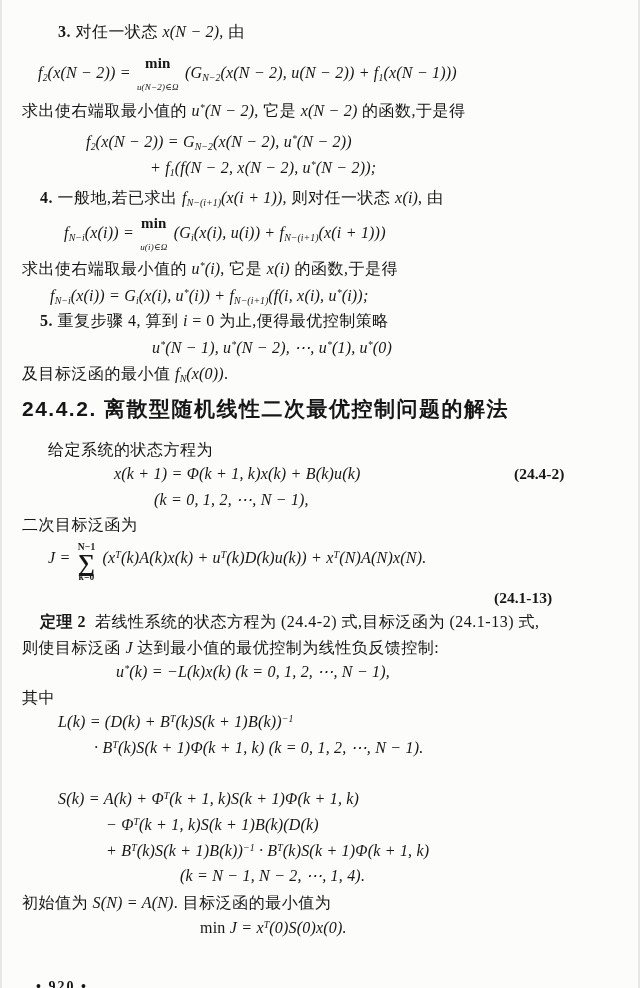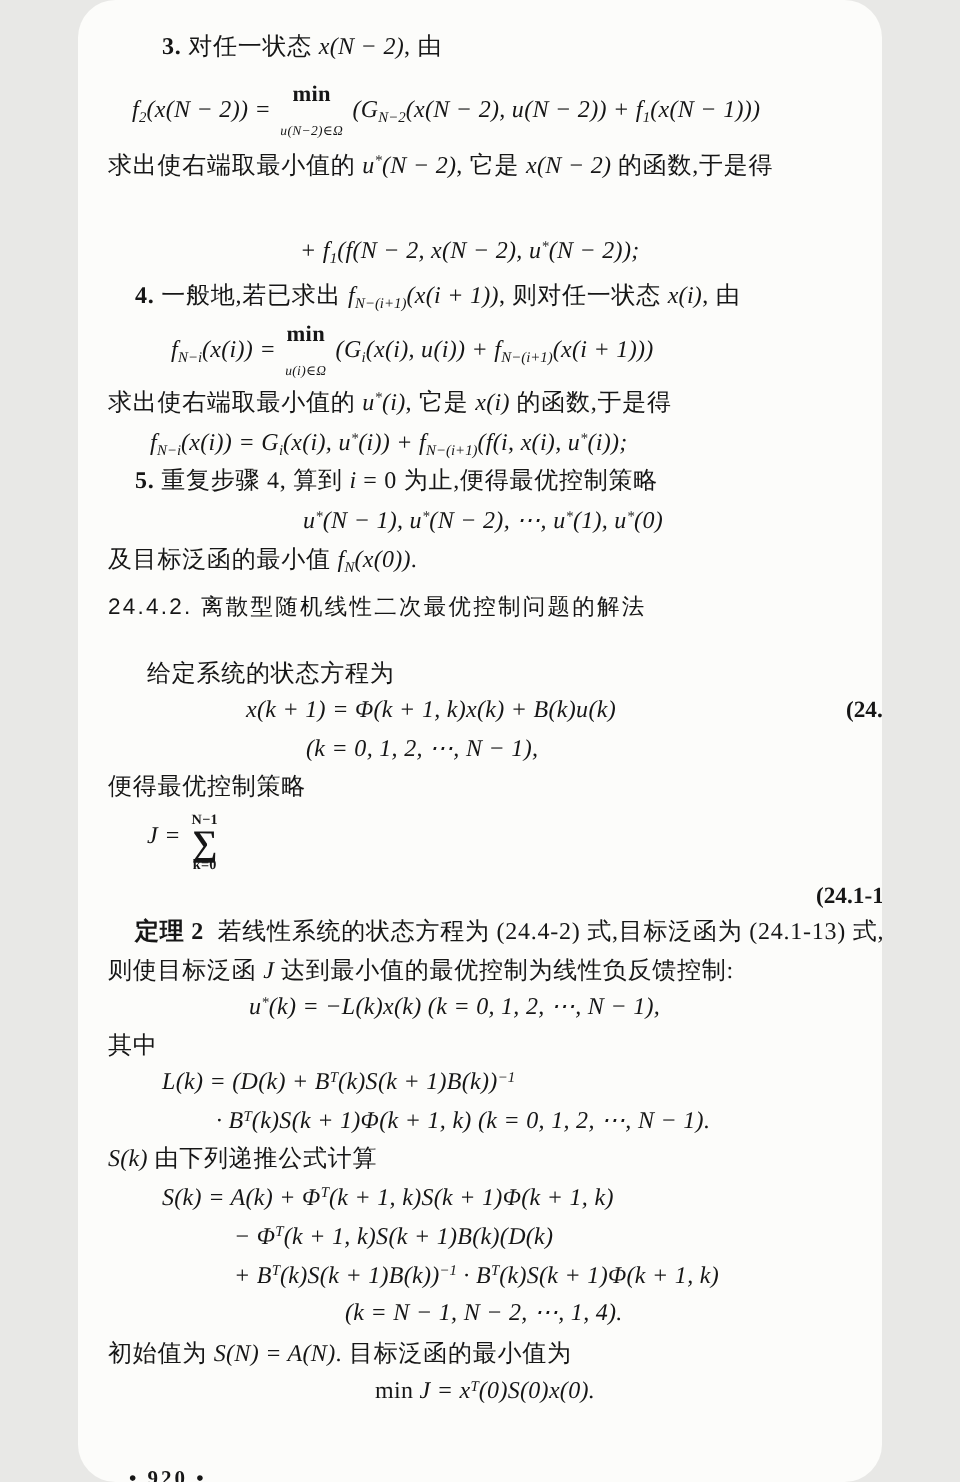--- a/index.html
+++ b/index.html
@@ -1,22 +1,21 @@
 <!DOCTYPE html>
 <html style="--paper: #fcfcfa; --ink: #161616;"><head>
 <meta charset="utf-8">
 <style>
   :root { --paper:#fcfcfa; --ink:#161616; }
   * { box-sizing:border-box; }
   html,body { margin:0; padding:0; background:#e8e8e6; }
   .page {
-    position:relative; width:536px; height:988px; margin:0 auto;
+    position:relative; width:636px; height:988px; margin:0 auto;
     background:var(--paper); color:var(--ink); overflow:hidden;
     font-family:"Liberation Serif","DejaVu Serif",serif;
-    border-radius:25px;
   }
   .line { position:absolute; white-space:nowrap; line-height:1.25; }
   
   .cn { font-size:16px; letter-spacing:0.5px; }
   .cn b { font-weight:700; }
   
   .im, .fm { font-style:italic; font-family:"Liberation Serif","DejaVu Serif",serif; }
   .fm { font-size:16px; letter-spacing:0.2px; }
   .im { font-size:16px; letter-spacing:0.2px; }
   sub, sup { font-size:62%; letter-spacing:0; }
@@ -25,22 +24,22 @@
   .up { font-style:normal; }
   
   .mstk { display:inline-block; text-align:center; vertical-align:-12px; line-height:1; margin:0 2px; }
   .mstk .mop { display:block; font-style:normal; font-weight:700; font-size:15px; }
   .mstk .msub { display:block; font-style:italic; font-size:9px; margin-top:12px; }
   
   .sstk { display:inline-block; text-align:center; vertical-align:-17px; line-height:1; margin:0 3px; }
   .sstk .slim { display:block; font-style:normal; font-size:9.5px; font-weight:700;text-align:center; }
   .sstk .ssig { display:block; font-style:normal; font-size:24px; line-height:0.85; font-weight:700; }
   
-  .heading { font-family:"Liberation Sans","DejaVu Sans",sans-serif; font-weight:400;
-             font-size:15px; letter-spacing:1.5px; }
+  .heading { font-family:"Liberation Sans","DejaVu Sans",sans-serif; font-weight:700;
+             font-size:21px; letter-spacing:1.5px; }
   .tag { font-style:normal; font-size:15.5px; font-weight:700; }
   .pagenum { font-size:14px; font-weight:700; letter-spacing:2px;margin-top:26px; }
   
   .n0{top:22px;left:56px} .n1{top:56px;left:36px} .n2{top:101px;left:20px}
   .n3{top:132px;left:84px} .n4{top:158px;left:148px} .n5{top:188px;left:38px}
   .n6{top:216px;left:62px} .n7{top:259px;left:20px} .n8{top:286px;left:48px}
   .n9{top:311px;left:38px} .n10{top:338px;left:150px} .n11{top:364px;left:20px}
   .n12{top:396px;left:20px} .n13{top:440px;left:46px} .n14{top:464px;left:112px}
   .n15{top:464px;left:512px} .n16{top:490px;left:152px} .n17{top:515px;left:20px}
   .n18{top:543px;left:46px} .n19{top:588px;left:492px} .n20{top:612px;left:38px}
@@ -50,43 +49,43 @@
   .n30{top:866px;left:178px} .n31{top:893px;left:20px} .n32{top:918px;left:198px}
   .n33{top:952px;left:34px}
 </style>
 </head>
 <body>
 
 <div class="page">
   <div class="line cn n0"><b>3.</b> 对任一状态 <span class="im">x(N − 2)</span>, 由</div>
   <div class="line fm n1"><span class="im">f<sub>2</sub>(x(N − 2)) = </span><span class="mstk"><span class="mop">min</span><span class="msub">u(N−2)∈Ω</span></span><span class="im"> (G<sub>N−2</sub>(x(N − 2), u(N − 2)) + f<sub>1</sub>(x(N − 1)))</span></div>
   <div class="line cn n2">求出使右端取最小值的 <span class="im">u<sup>*</sup>(N − 2)</span>, 它是 <span class="im">x(N − 2)</span> 的函数,于是得</div>
+  <div class="line fm n3">f<sub>2</sub>(x(N − 2)) = G<sub>N−2</sub>(x(N − 2), u<sup>*</sup>(N − 2))</div>
   <div class="line fm n4">+ f<sub>1</sub>(f(N − 2, x(N − 2), u<sup>*</sup>(N − 2));</div>
   <div class="line cn n5"><b>4.</b> 一般地,若已求出 <span class="im">f<sub>N−(i+1)</sub>(x(i + 1))</span>, 则对任一状态 <span class="im">x(i)</span>, 由</div>
   <div class="line fm n6"><span class="im">f<sub>N−i</sub>(x(i)) = </span><span class="mstk"><span class="mop">min</span><span class="msub">u(i)∈Ω</span></span><span class="im"> (G<sub>i</sub>(x(i), u(i)) + f<sub>N−(i+1)</sub>(x(i + 1)))</span></div>
   <div class="line cn n7">求出使右端取最小值的 <span class="im">u<sup>*</sup>(i)</span>, 它是 <span class="im">x(i)</span> 的函数,于是得</div>
   <div class="line fm n8">f<sub>N−i</sub>(x(i)) = G<sub>i</sub>(x(i), u<sup>*</sup>(i)) + f<sub>N−(i+1)</sub>(f(i, x(i), u<sup>*</sup>(i));</div>
   <div class="line cn n9"><b>5.</b> 重复步骤 4, 算到 <span class="im">i</span> = 0 为止,便得最优控制策略</div>
   <div class="line fm n10">u<sup>*</sup>(N − 1), u<sup>*</sup>(N − 2), ⋯, u<sup>*</sup>(1), u<sup>*</sup>(0)</div>
   <div class="line cn n11">及目标泛函的最小值 <span class="im">f<sub>N</sub>(x(0))</span>.</div>
   <div class="line heading n12">24.4.2. 离散型随机线性二次最优控制问题的解法</div>
   <div class="line cn n13">给定系统的状态方程为</div>
   <div class="line fm n14">x(k + 1) = Φ(k + 1, k)x(k) + B(k)u(k)</div>
   <div class="line tag n15">(24.4-2)</div>
   <div class="line fm n16">(k = 0, 1, 2, ⋯, N − 1),</div>
-  <div class="line cn n17">便得最优控制策略</div>
-  <div class="line fm n18"><span class="im">J = </span><span class="sstk"><span class="slim">N−1</span><span class="ssig">∑</span><span class="slim">k=0</span></span></div>
+  <div class="line cn n17">二次目标泛函为</div>
+  <div class="line fm n18"><span class="im">J = </span><span class="sstk"><span class="slim">N−1</span><span class="ssig">∑</span><span class="slim">k=0</span></span><span class="im"> (x<sup>T</sup>(k)A(k)x(k) + u<sup>T</sup>(k)D(k)u(k)) + x<sup>T</sup>(N)A(N)x(N).</span></div>
   <div class="line tag n19">(24.1-13)</div>
   <div class="line cn n20"><b>定理 2</b>&nbsp;&nbsp;若线性系统的状态方程为 (24.4-2) 式,目标泛函为 (24.1-13) 式,</div>
   <div class="line cn n21">则使目标泛函 <span class="im">J</span> 达到最小值的最优控制为线性负反馈控制:</div>
   <div class="line fm n22">u<sup>*</sup>(k) = −L(k)x(k) (k = 0, 1, 2, ⋯, N − 1),</div>
   <div class="line cn n23">其中</div>
   <div class="line fm n24">L(k) = (D(k) + B<sup>T</sup>(k)S(k + 1)B(k))<sup>−1</sup></div>
   <div class="line fm n25">· B<sup>T</sup>(k)S(k + 1)Φ(k + 1, k) (k = 0, 1, 2, ⋯, N − 1).</div>
-  <div class="line cn n26"><span class="im">S(k)</span> 由下列递推公式计算</div>
   <div class="line fm n27">S(k) = A(k) + Φ<sup>T</sup>(k + 1, k)S(k + 1)Φ(k + 1, k)</div>
   <div class="line fm n28">− Φ<sup>T</sup>(k + 1, k)S(k + 1)B(k)(D(k)</div>
   <div class="line fm n29">+ B<sup>T</sup>(k)S(k + 1)B(k))<sup>−1</sup> · B<sup>T</sup>(k)S(k + 1)Φ(k + 1, k)</div>
   <div class="line fm n30">(k = N − 1, N − 2, ⋯, 1, 4).</div>
   <div class="line cn n31">初始值为 <span class="im">S(N) = A(N)</span>. 目标泛函的最小值为</div>
   <div class="line fm n32"><span class="up">min</span><span class="im"> J = x<sup>T</sup>(0)S(0)x(0).</span></div>
   <div class="line pagenum n33">• 920 •</div>
 </div>
 
 </body></html>

